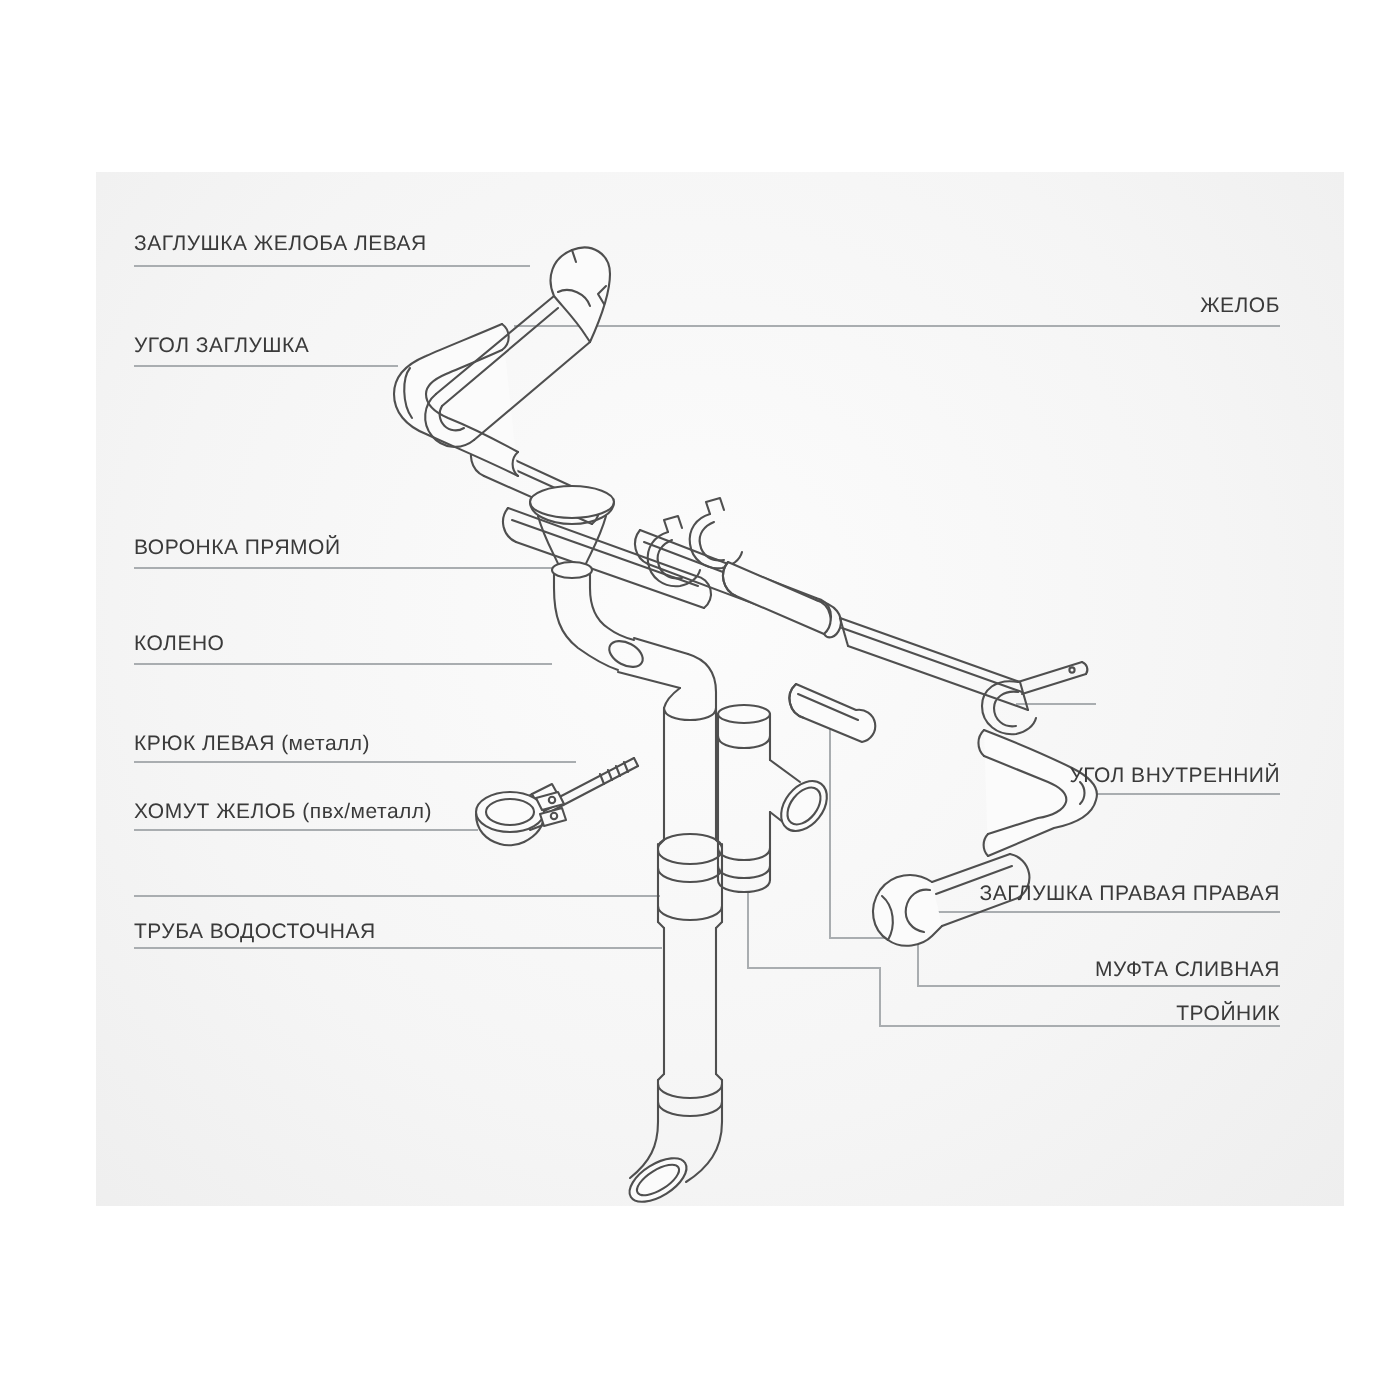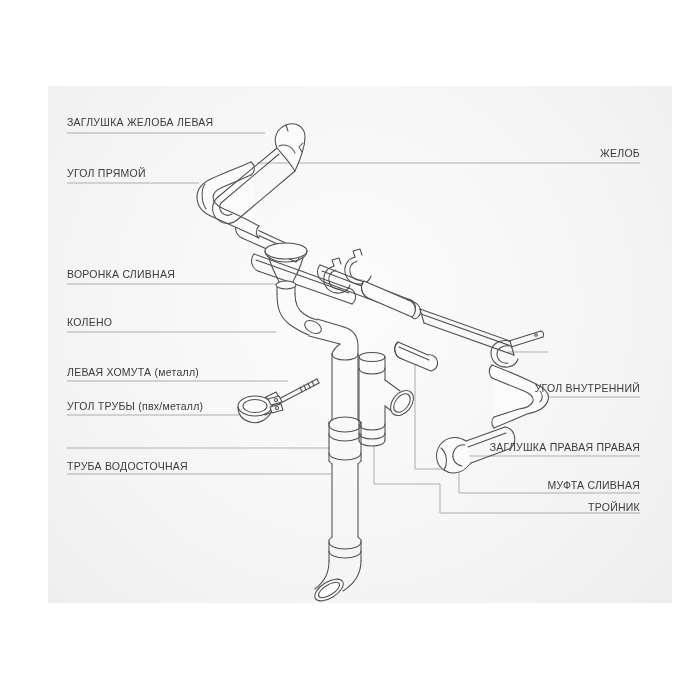--- a/index.html
+++ b/index.html
@@ -210,25 +210,25 @@
       <path class="ln" d="M272,407 C272,414 268,418 262,421"></path>
       <path class="ln" d="M250,422 C253,423 258,423 262,421"></path>
       <path class="ln solid" d="M268,399 L279,396 L282,402 L271,405 Z"></path>
       <circle class="ln" cx="276" cy="400" r="1.6"></circle>
       <path class="ln solid" d="M270,407 L281,404 L283,410 L272,413 Z"></path>
       <circle class="ln" cx="277" cy="408" r="1.6"></circle>
     </g>
   </svg>
 
   <div class="label" style="left:67px;top:116px">ЗАГЛУШКА ЖЕЛОБА ЛЕВАЯ</div>
-  <div class="label" style="left:67px;top:167px">УГОЛ ПРЯМОЙ</div>
-  <div class="label" style="left:67px;top:268px">ВОРОНКА СЛИВНАЯ</div>
+  <div class="label" style="left:67px;top:167px">УГОЛ ЗАГЛУШКА</div>
+  <div class="label" style="left:67px;top:268px">ВОРОНКА ПРЯМОЙ</div>
   <div class="label" style="left:67px;top:316px">КОЛЕНО</div>
-  <div class="label" style="left:67px;top:366px">ЛЕВАЯ ХОМУТА (металл)</div>
-  <div class="label" style="left:67px;top:400px">УГОЛ ТРУБЫ (пвх/металл)</div>
+  <div class="label" style="left:67px;top:366px">КРЮК ЛЕВАЯ (металл)</div>
+  <div class="label" style="left:67px;top:400px">ХОМУТ ЖЕЛОБ (пвх/металл)</div>
   <div class="label" style="left:67px;top:460px">ТРУБА ВОДОСТОЧНАЯ</div>
 
   <div class="label right" style="right:60px;top:147px">ЖЕЛОБ</div>
   <div class="label right" style="right:60px;top:382px">УГОЛ ВНУТРЕННИЙ</div>
   <div class="label right" style="right:60px;top:441px">ЗАГЛУШКА ПРАВАЯ ПРАВАЯ</div>
   <div class="label right" style="right:60px;top:479px">МУФТА СЛИВНАЯ</div>
   <div class="label right" style="right:60px;top:501px">ТРОЙНИК</div>
 </div>
 
 </body></html>

